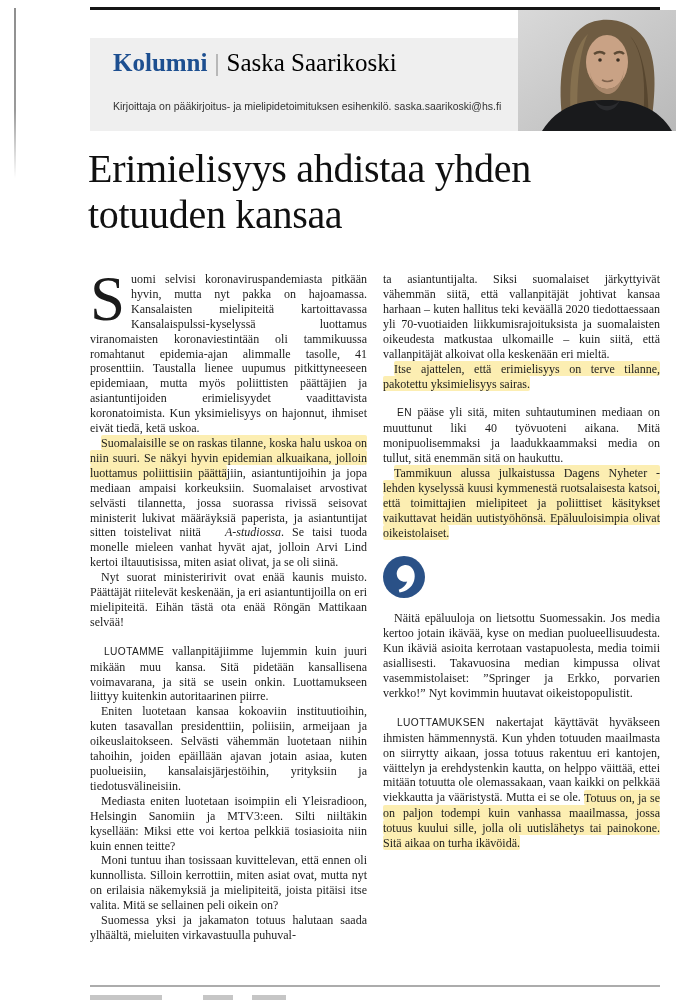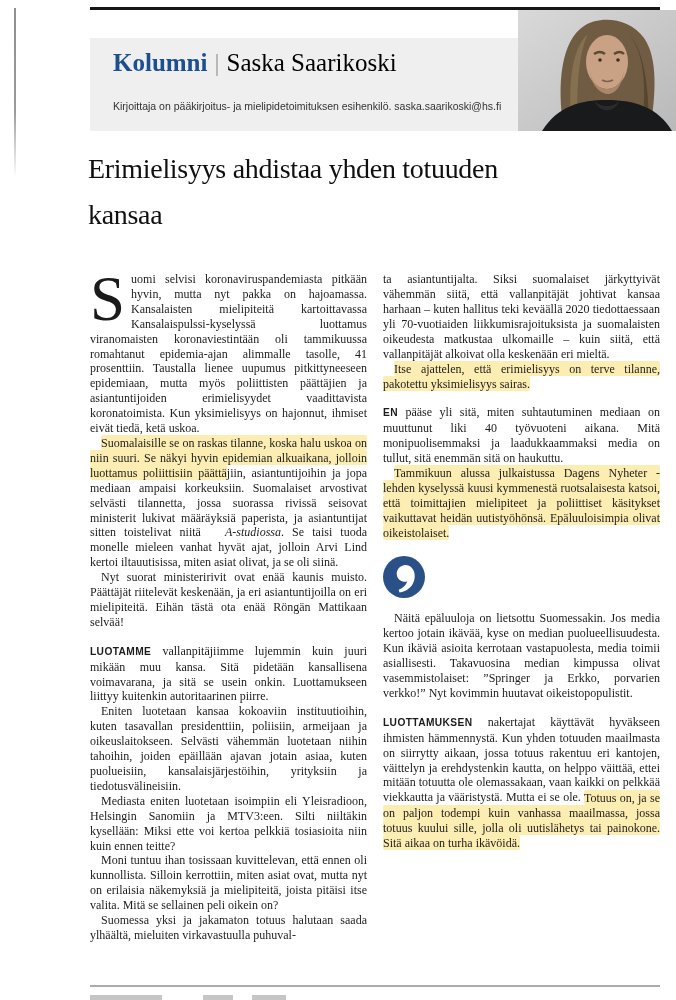--- a/index.html
+++ b/index.html
@@ -10,29 +10,29 @@
   .top-rule{position:absolute;left:90px;top:7px;width:570px;height:3px;background:#161616;}
   .band{position:absolute;left:90px;top:38px;width:570px;height:93px;background:#efefef;}
   .kicker-row{position:absolute;left:23px;top:11px;font-size:25px;white-space:nowrap;}
   .kicker{font-weight:700;color:#1d4f90;}
   .sep{color:#9b9b9b;font-weight:400;margin:0 7px;}
   .author{color:#000000;margin-top:19px;}
   .byline{position:absolute;left:23px;top:62px;font-family:"Liberation Sans","DejaVu Sans",sans-serif;
         font-size:10.5px;color:#333;}
   .portrait{position:absolute;right:0;top:10px;width:158px;height:121px;}
   .headline{position:absolute;left:88px;top:146px;width:480px;margin:0;font-weight:400;
-        font-size:28px;line-height:46px;color:#101010;letter-spacing:-0.3px;}
+        font-size:40px;line-height:46px;color:#101010;letter-spacing:-0.3px;}
   .columns{position:absolute;left:90px;top:272px;width:570px;height:706px;display:flex;gap:16px;}
   .col{width:277px;height:100%;overflow:hidden;font-size:12px;line-height:14.9px;
         text-align:justify;}
   .col p.para{margin:0;}
   .col p.indent{text-indent:11px;}
   .col p.gap{margin-top:14px;}
-  .lead{font-family:"Liberation Sans","DejaVu Sans",sans-serif;font-weight:700;
-        font-size:10.2px;letter-spacing:0.4px;}
+  .lead{font-family:"Liberation Sans","DejaVu Sans",sans-serif;font-weight:400;
+        font-size:10.2px;letter-spacing:0.4px;margin-left:14px;}
   .hl{background:#fceeb2;box-decoration-break:clone;-webkit-box-decoration-break:clone;
         border-radius:2px;padding:0.5px 0;}
   .it{font-style:italic;margin-left:16px;}
   .dropcap{float:left;font-size:63px;line-height:49px;padding:3px 6px 0 0;color:#1b1b1b;}
   .quote-block{margin:16px 0 13px;}
   .quote-circle{width:42px;height:42px;}
   .pull-quote{font-size:22px;line-height:27px;letter-spacing:-0.2px;color:#131313;
         margin-top:11px;width:264px;text-align:left;}
   .bottom-rule{position:absolute;left:90px;top:985px;width:570px;height:2px;background:#acacac;}
   .cutoff{position:absolute;top:995px;height:5px;background:#8f8f8f;opacity:.5;filter:blur(.7px);}

